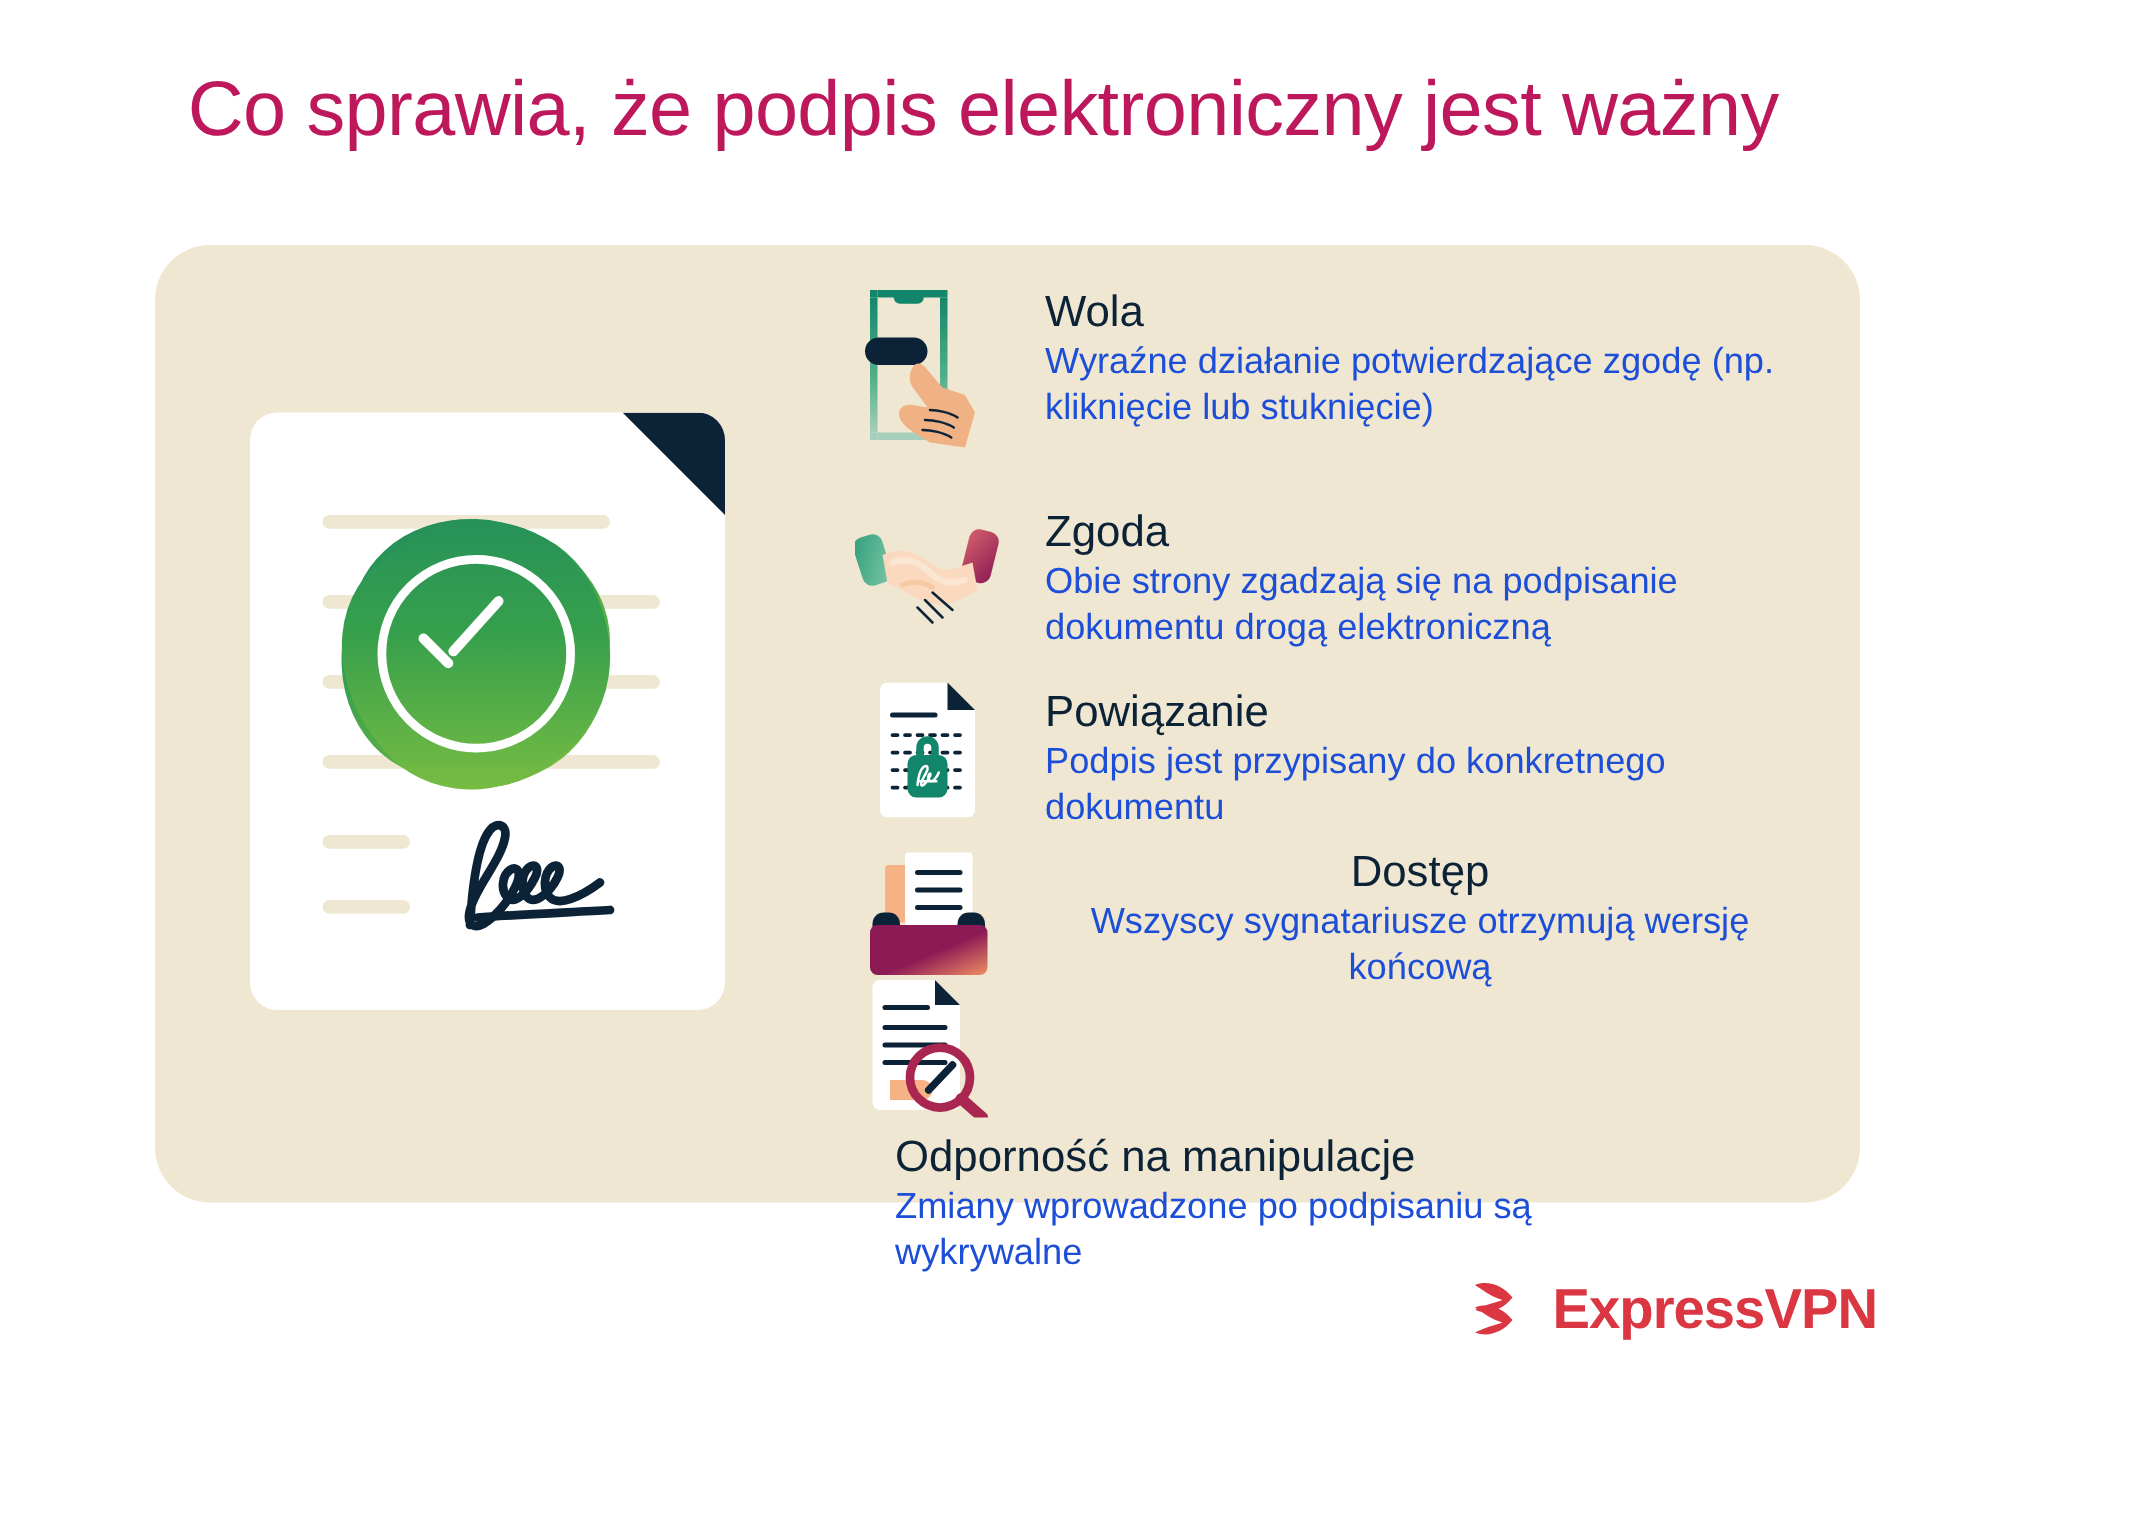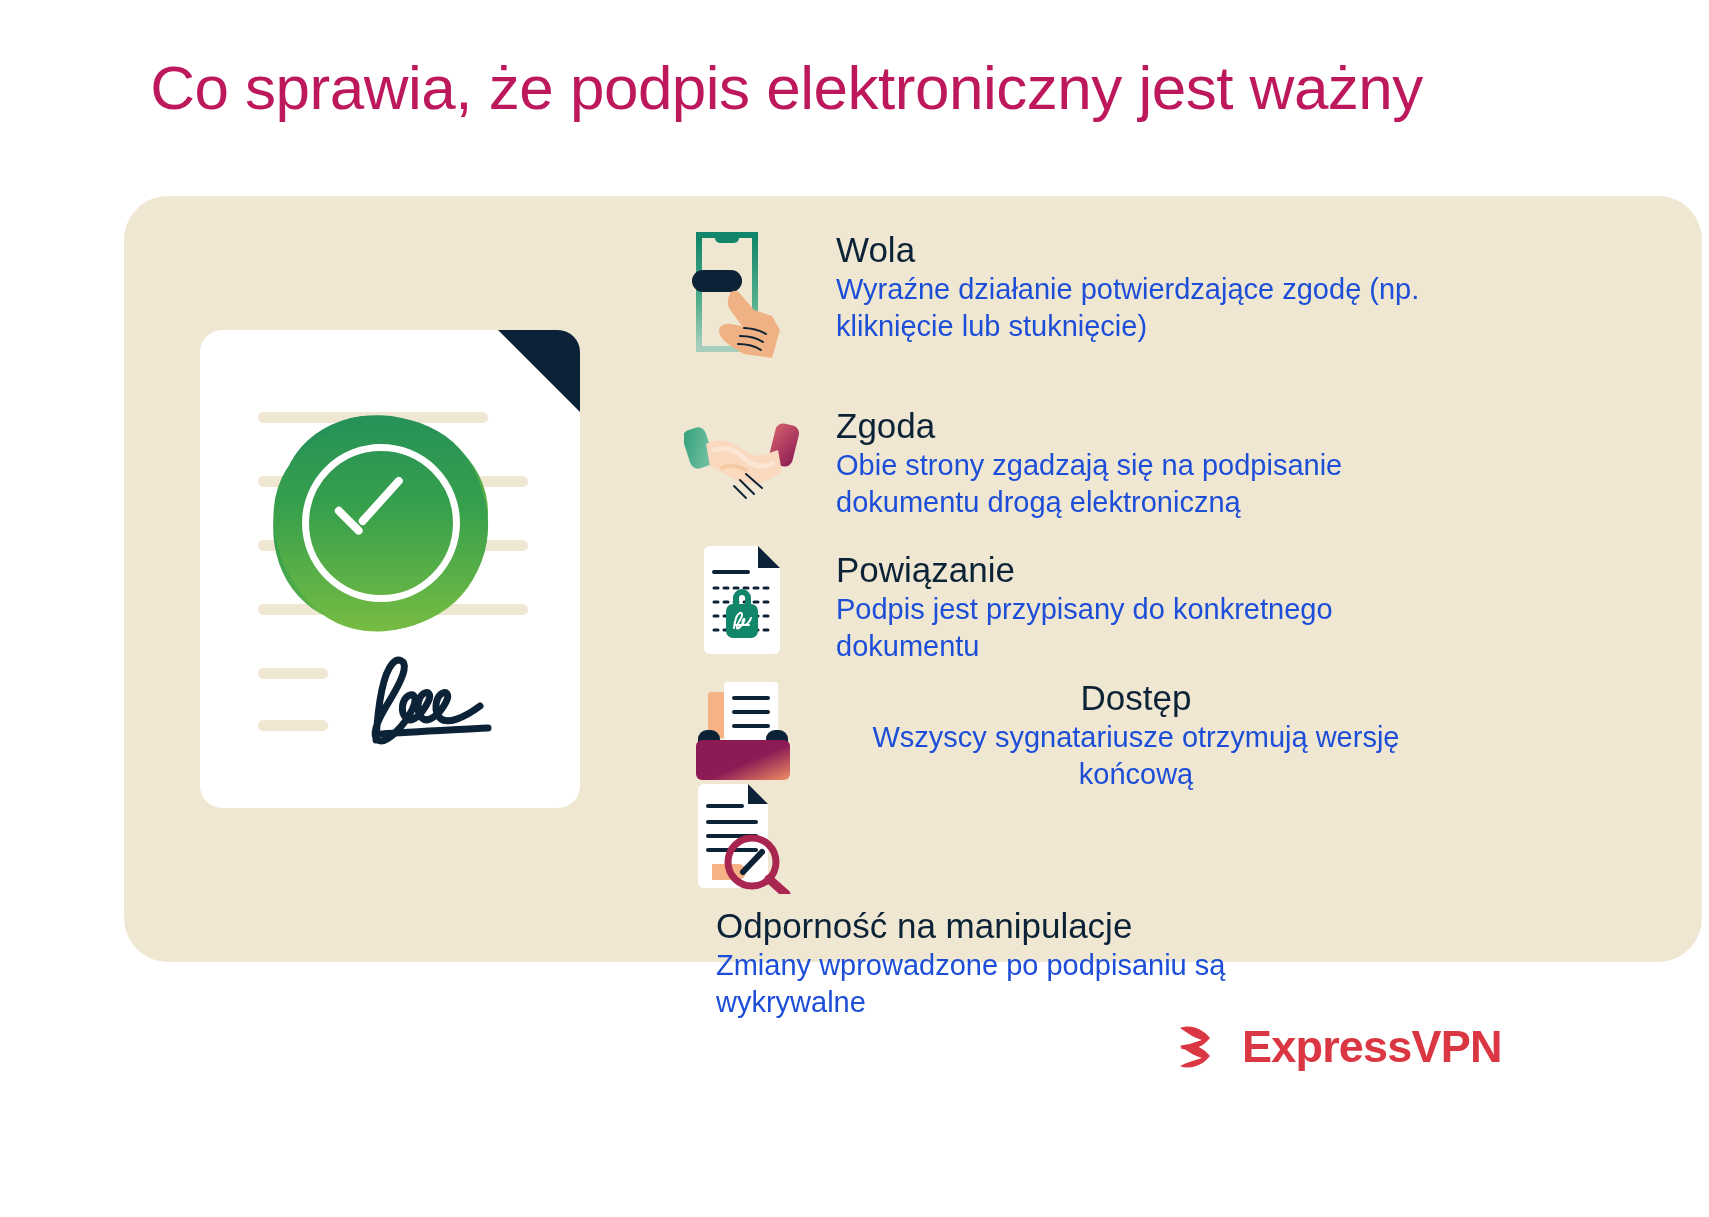--- a/index.html
+++ b/index.html
@@ -32,21 +32,21 @@
     color: #be185d;
     white-space: nowrap;
     margin-left: 28px;
   }
 
   
   .card {
     position: absolute;
     left: 124px;
     top: 196px;
-    width: 1578px;
+    width: 1364px;
     height: 766px;
     background: #efe7d2;
     border-radius: 44px;
   }
 
   
   .doc-wrap {
     position: absolute;
     left: 76px;
     top: 134px;

